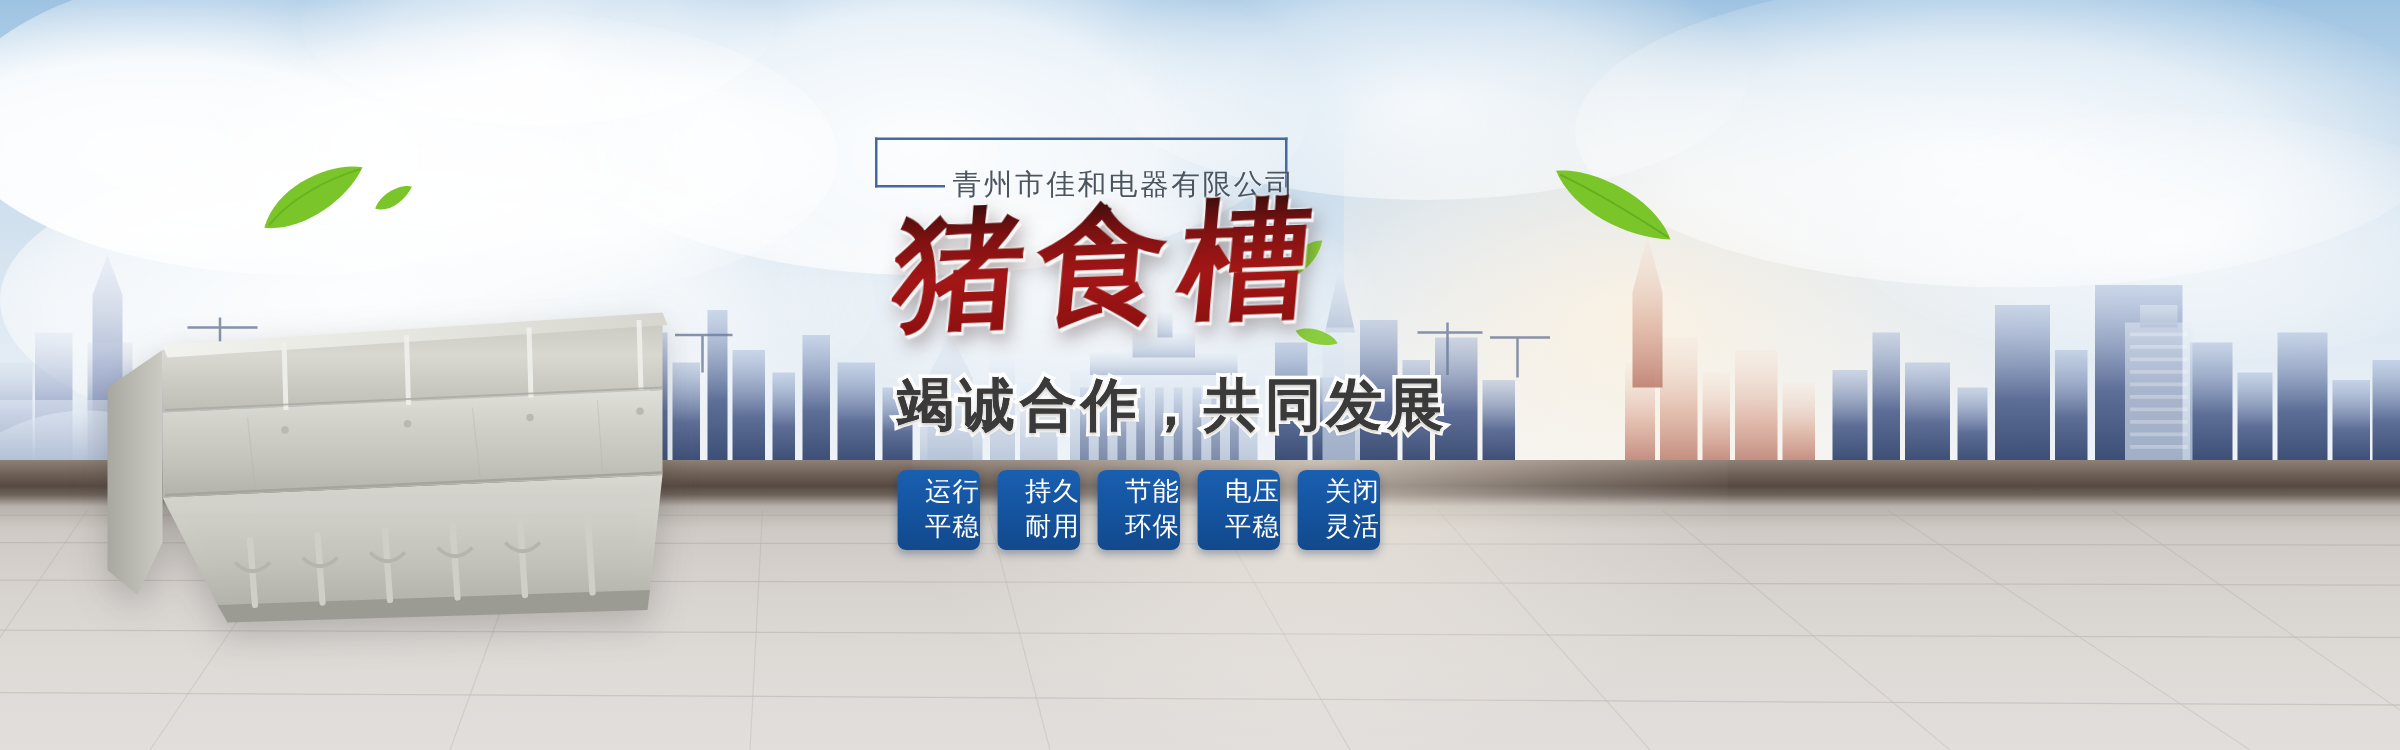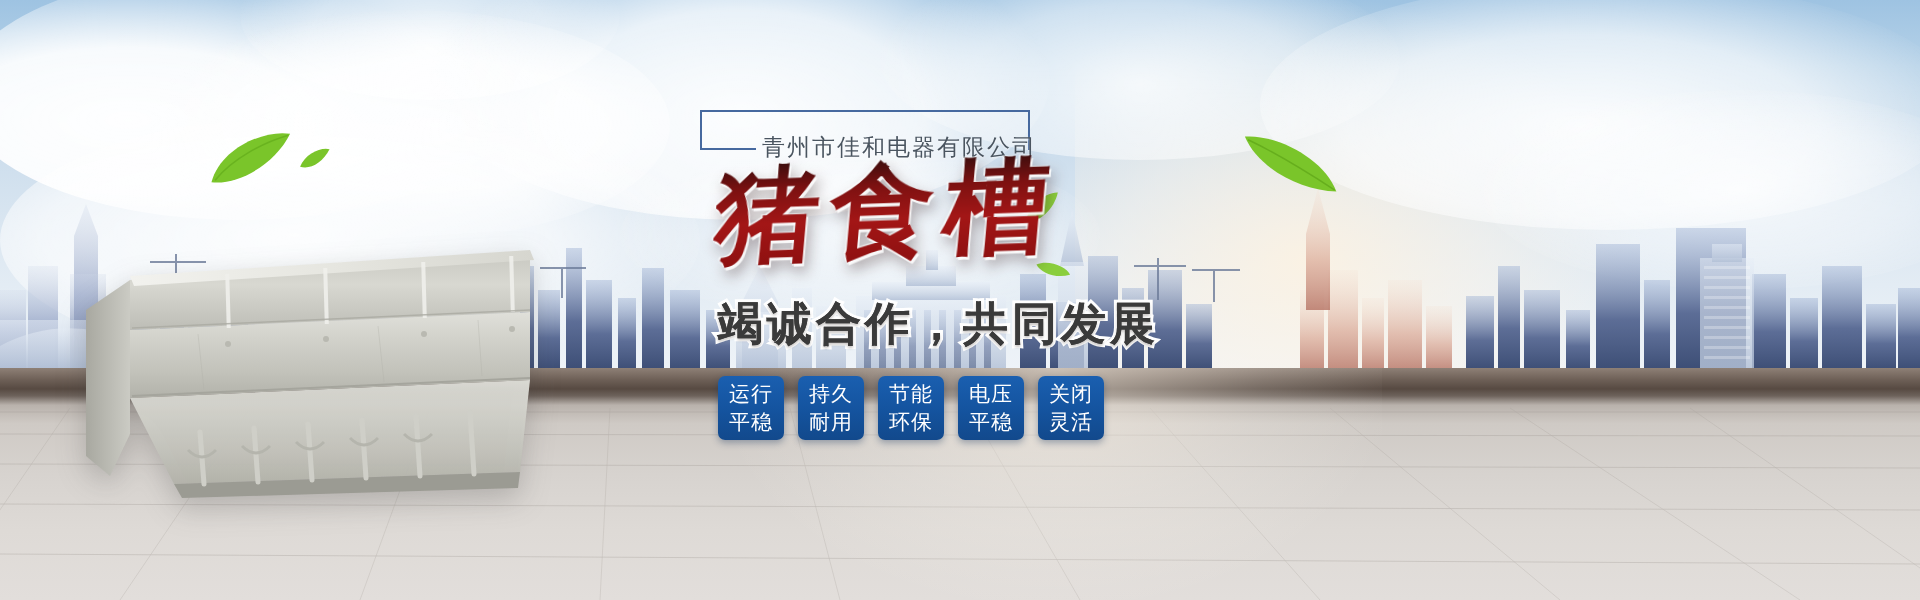--- a/index.html
+++ b/index.html
@@ -143,21 +143,21 @@
 
   
   .tags{
     position:absolute;left:18px;top:280px;
     display:flex;gap:14px;
   }
   .tag{
     width:66px;height:64px;border-radius:7px;
     background:linear-gradient(180deg,#1a5fb0 0%,#14539e 55%,#12498c 100%);
     box-shadow:0 3px 7px rgba(20,50,90,.35);
-    display:flex;flex-direction:column;align-items:center;justify-content:center;
+    display:flex;flex-direction:column;align-items:flex-end;justify-content:center;
     color:#fff;font-size:21px;line-height:1.32;letter-spacing:1px;
     font-weight:400;
   }
   .tag span{display:block;}
 </style>
 </head>
 <body>
 
 <div class="banner">
 

